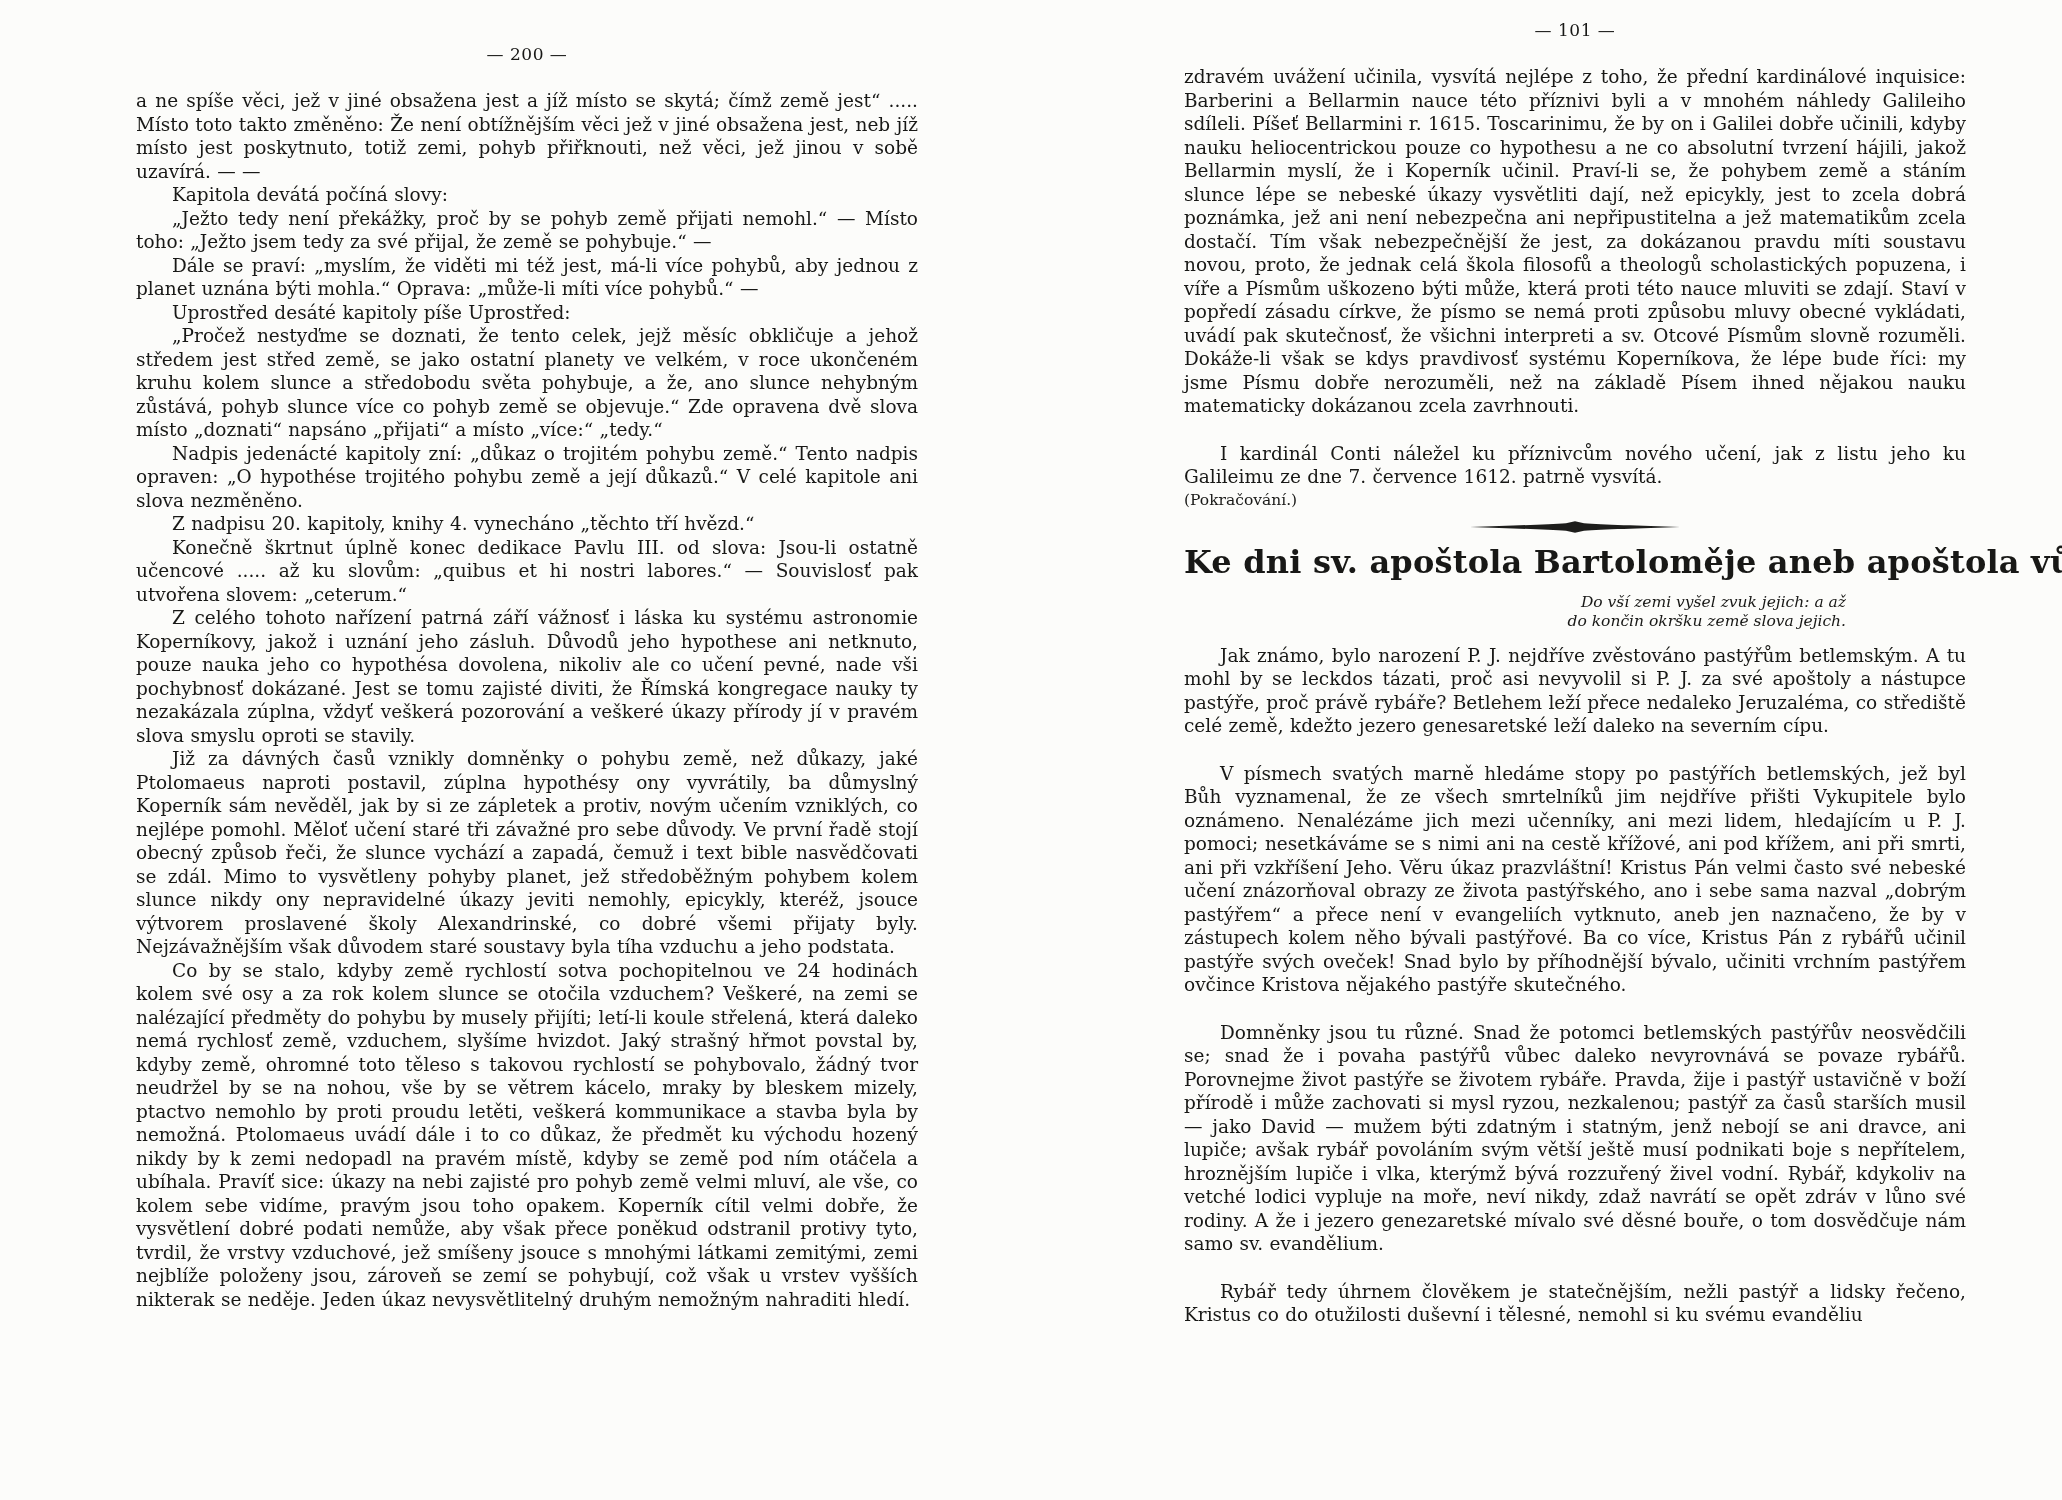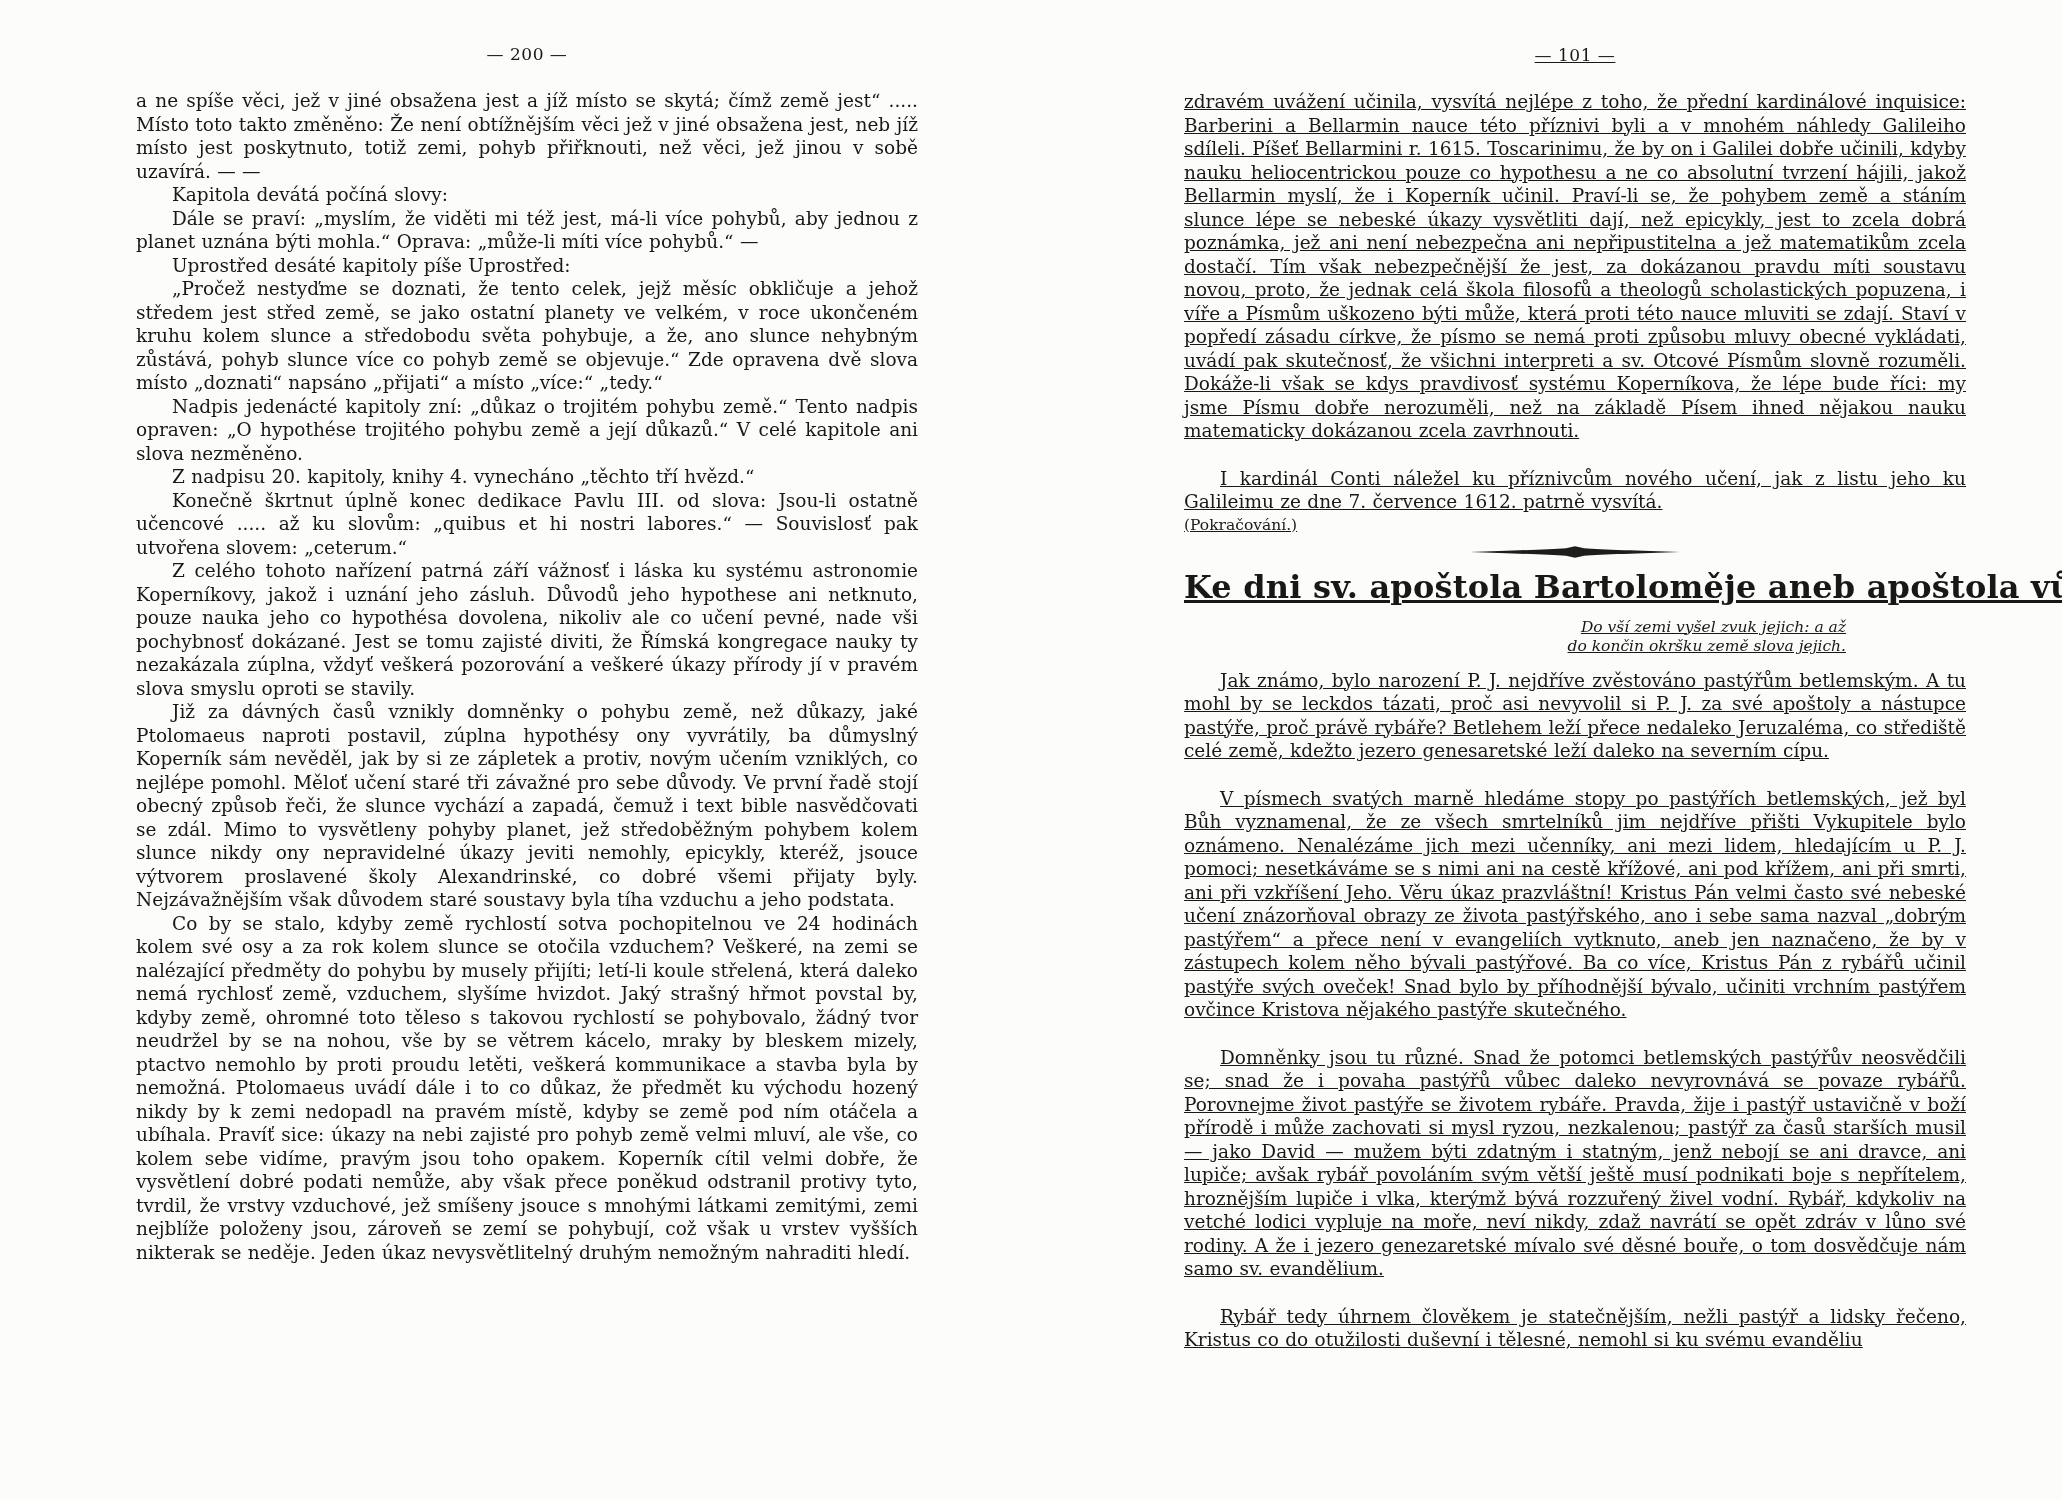--- a/index.html
+++ b/index.html
@@ -7,21 +7,21 @@
     width: 2062px; height: 1500px;
     background: #fcfcfa;
     overflow: hidden;
     position: relative;
     font-family: "DejaVu Serif", "Liberation Serif", serif;
     color: #181816;
   }
   .sheet { position: absolute; inset: 0; }
   .page { position: absolute; }
   .page-left  { left: 136px; top: 44px; width: 782px; }
-  .page-right { left: 1184px; top: 45px; width: 782px; text-decoration: underline; }
+  .page-right { left: 1184px; top: 20px; width: 782px; }
 
   .folio {
     text-align: center;
     font-size: 17px;
     letter-spacing: 0.5px;
     margin-bottom: 25px;
   }
 
   .body-text p {
     margin: 0;
@@ -71,20 +71,21 @@
 <div class="sheet">
 
   <section class="page page-left">
     <div class="folio">— 200 —</div>
     <div class="body-text">
 
         <p class="noind">a ne spíše věci, jež v jiné obsažena jest a jíž místo se skytá; čímž země jest“ ..... Místo toto takto změněno: Že není obtížnějším věci jež v jiné obsažena jest, neb jíž místo jest poskytnuto, totiž zemi, pohyb přiřknouti, než věci, jež jinou v sobě uzavírá. — —</p>
 
         <p>Kapitola devátá počíná slovy:</p>
 
+        <p>„Ježto tedy není překážky, proč by se pohyb země přijati nemohl.“ — Místo toho: „Ježto jsem tedy za své přijal, že země se pohybuje.“ —</p>
 
         <p>Dále se praví: „myslím, že viděti mi též jest, má-li více pohybů, aby jednou z planet uznána býti mohla.“ Oprava: „může-li míti více pohybů.“ —</p>
 
         <p>Uprostřed desáté kapitoly píše Uprostřed:</p>
 
         <p>„Pročež nestyďme se doznati, že tento celek, jejž měsíc obkličuje a jehož středem jest střed země, se jako ostatní planety ve velkém, v roce ukončeném kruhu kolem slunce a středobodu světa pohybuje, a že, ano slunce nehybným zůstává, pohyb slunce více co pohyb země se objevuje.“ Zde opravena dvě slova místo „doznati“ napsáno „přijati“ a místo „více:“ „tedy.“</p>
 
         <p>Nadpis jedenácté kapitoly zní: „důkaz o trojitém pohybu země.“ Tento nadpis opraven: „O hypothése trojitého pohybu země a její důkazů.“ V celé kapitole ani slova nezměněno.</p>
 
         <p>Z nadpisu 20. kapitoly, knihy 4. vynecháno „těchto tří hvězd.“</p>

